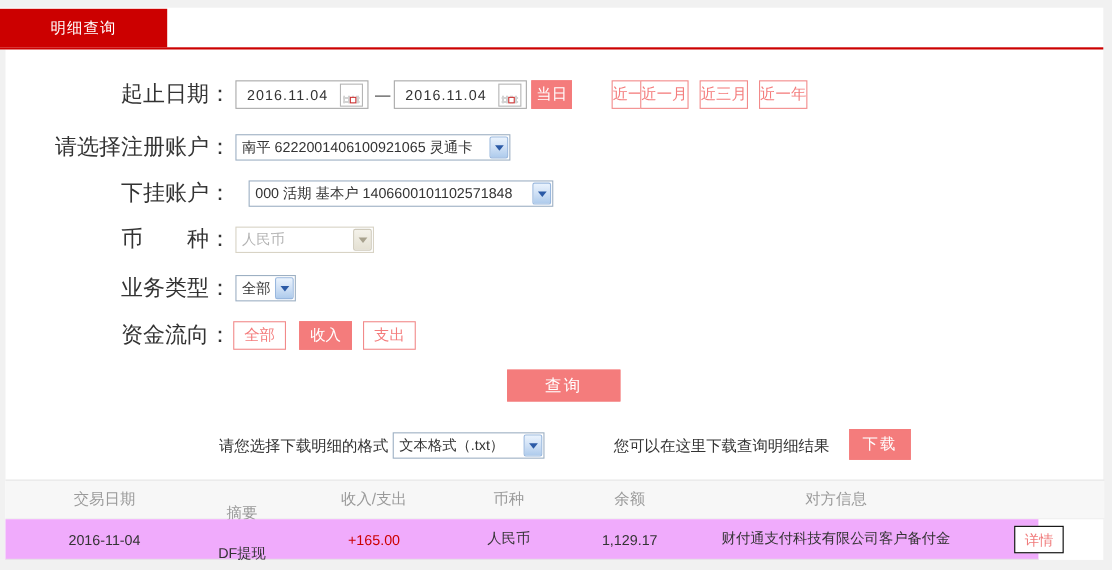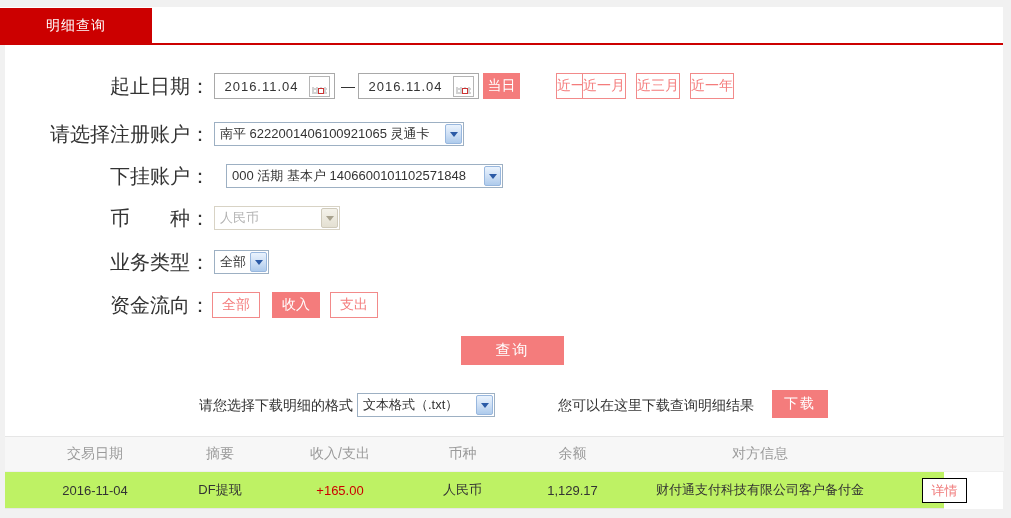--- a/index.html
+++ b/index.html
@@ -48,27 +48,27 @@
   .xpsel.disabled .arrow::after { border-top-color:#a8a28e; }
 
   .big-btn { position:absolute; background:#f47c7c; color:#fff; border:1px solid #f47c7c; font-size:15px;
              display:flex; align-items:center; justify-content:center; cursor:pointer; letter-spacing:2px; }
 
   .hint-text { position:absolute; font-size:14px; color:#333; line-height:26px; white-space:nowrap; }
 
   
   .tbl-header { position:absolute; left:5px; top:436px; width:999px; height:36px; background:#f7f7f7;
                 border-top:1px solid #e6e6e6; border-bottom:1px solid #efefef; }
-  .tbl-row { position:absolute; left:5px; top:472px; width:939px; height:37px; background:#bef264; border-bottom:1px solid #e6e6e6; }
+  .tbl-row { position:absolute; left:5px; top:472px; width:939px; height:37px; background:#f0abfc; border-bottom:1px solid #e6e6e6; }
   .cell { position:absolute; top:0; height:100%; display:flex; align-items:center; justify-content:center;
           font-size:13px; white-space:nowrap; }
   .tbl-header .cell { color:#9a9a9a; font-size:14px; }
   .tbl-row .cell { color:#333; }
   .c1 { left:15px;  width:150px; }
-  .c2 { left:140px; width:150px; }
+  .c2 { left:140px; width:150px;margin-top:13px; }
   .c3 { left:270px; width:130px; }
   .c4 { left:395px; width:125px; }
   .c5 { left:505px; width:125px; }
   .c6 { left:610px; width:290px; }
   .amount-pos { color:#cc0000 !important; }
   .detail-btn { position:absolute; left:917px; top:6px; width:45px; height:25px; background:#fff;
                 border:1px solid #000000; color:#f07a7a; font-size:13px;
                 display:flex; align-items:center; justify-content:center; cursor:pointer; }
 </style>
 </head>

